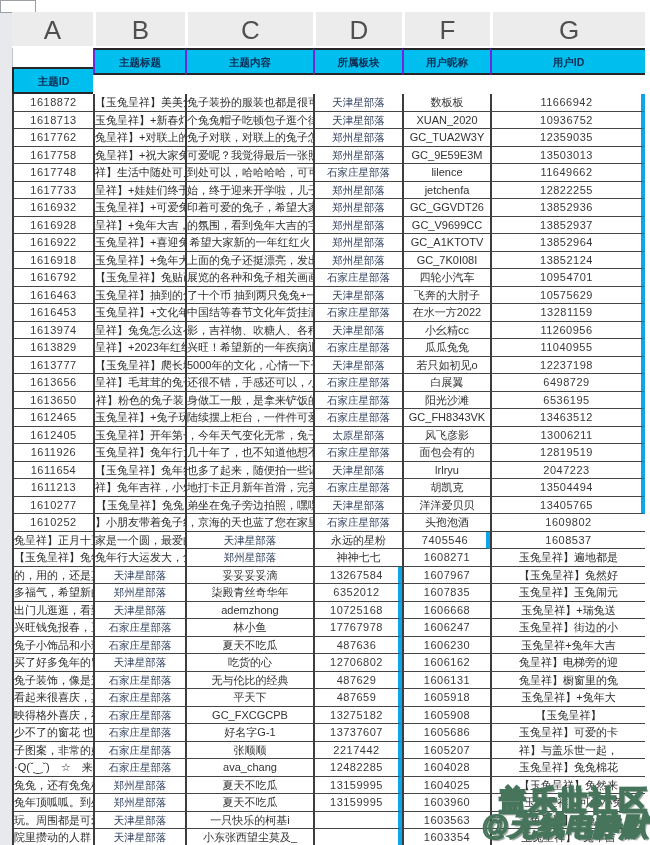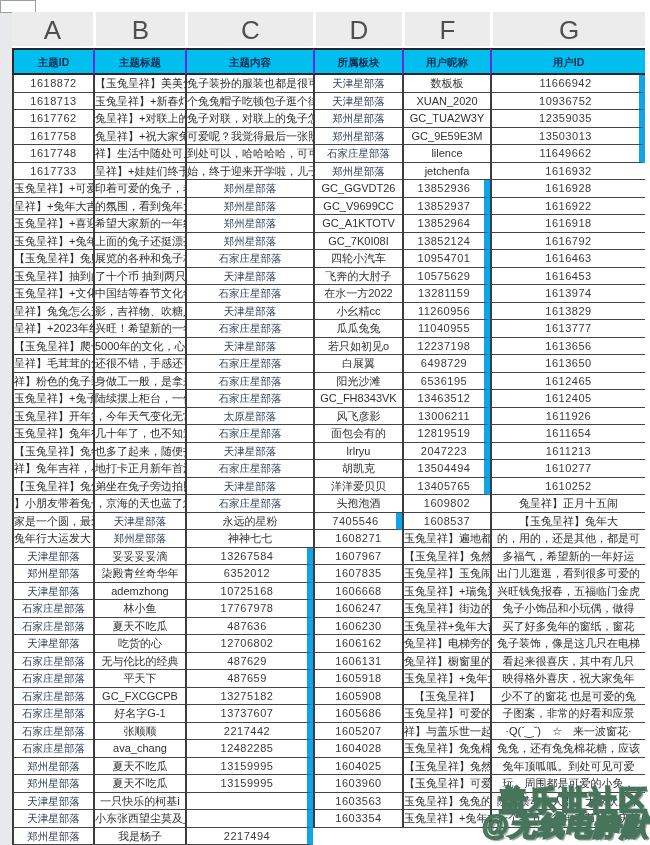--- a/index.html
+++ b/index.html
@@ -32,33 +32,33 @@
     border-bottom:2px solid #ffffff;
   }
   .col-letter:first-child{border-left:none;}
   
   .field-header{
     height:27px;line-height:25px;background:#00bfee;color:#0d2b52;
     font-size:10.5px;font-weight:bold;text-align:center;overflow:hidden;white-space:nowrap;
     border-left:2px solid #6d28d9;border-top:2px solid #262626;border-bottom:2px solid #262626;
     box-sizing:border-box;
   }
-  .field-header.first{border-left:2px solid #262626;}
+  .field-header.first{border-left:2px solid #262626;margin-top:19px;}
   
   .cell{
     height:17.5px;line-height:16.5px;background:#ffffff;
     font-size:11px;color:#323232;text-align:center;
     overflow:hidden;white-space:nowrap;
     border-left:2px solid #3d3d3d;border-bottom:1.5px solid #454545;
     box-sizing:border-box;
   }
   .cell.col-board{color:#31415f;font-size:10.5px;}
   .cell.col-id,.cell.col-uid{color:#3a3a3a;letter-spacing:0.5px;}
   .cell.col-title,.cell.col-content{color:#2e2e2e;}
-  .cell.last-col{border-right:6px solid #0ea5e9;}
+  .cell.last-col{border-right:4px solid #0ea5e9;}
   
   .watermark{
     position:absolute;right:1px;text-align:right;font-weight:bold;
     color:rgba(255,255,255,0.40);
     -webkit-text-stroke:2px #46755c;
     text-shadow:2px 2px 1px rgba(52,82,64,0.55), -1px -1px 0 rgba(52,82,64,0.35);
     white-space:nowrap;pointer-events:none;
   }
   .wm-line1{top:782px;font-size:28px;letter-spacing:2px;}
   .wm-line2{top:808px;font-size:27px;letter-spacing:1px;font-style:italic;}
@@ -110,20 +110,21 @@
     <div class="cell col-title">祥】生活中随处可见</div>
     <div class="cell col-content">到处可以，哈哈哈哈，可可爱</div>
     <div class="cell col-board">石家庄星部落</div>
     <div class="cell col-nick">lilence</div>
     <div class="cell col-uid last-col">11649662</div>
     <div class="cell col-id">1617733</div>
     <div class="cell col-title">呈祥】+娃娃们终于</div>
     <div class="cell col-content">始，终于迎来开学啦，儿子手</div>
     <div class="cell col-board">郑州星部落</div>
     <div class="cell col-nick">jetchenfa</div>
+    <div class="cell col-uid last-col">12822255</div>
     <div class="cell col-id">1616932</div>
     <div class="cell col-title">玉兔呈祥】+可爱兔</div>
     <div class="cell col-content">印着可爱的兔子，希望大家都</div>
     <div class="cell col-board">郑州星部落</div>
     <div class="cell col-nick">GC_GGVDT26</div>
     <div class="cell col-uid last-col">13852936</div>
     <div class="cell col-id">1616928</div>
     <div class="cell col-title">呈祥】+兔年大吉，</div>
     <div class="cell col-content">的氛围，看到兔年大吉的字样</div>
     <div class="cell col-board">郑州星部落</div>

